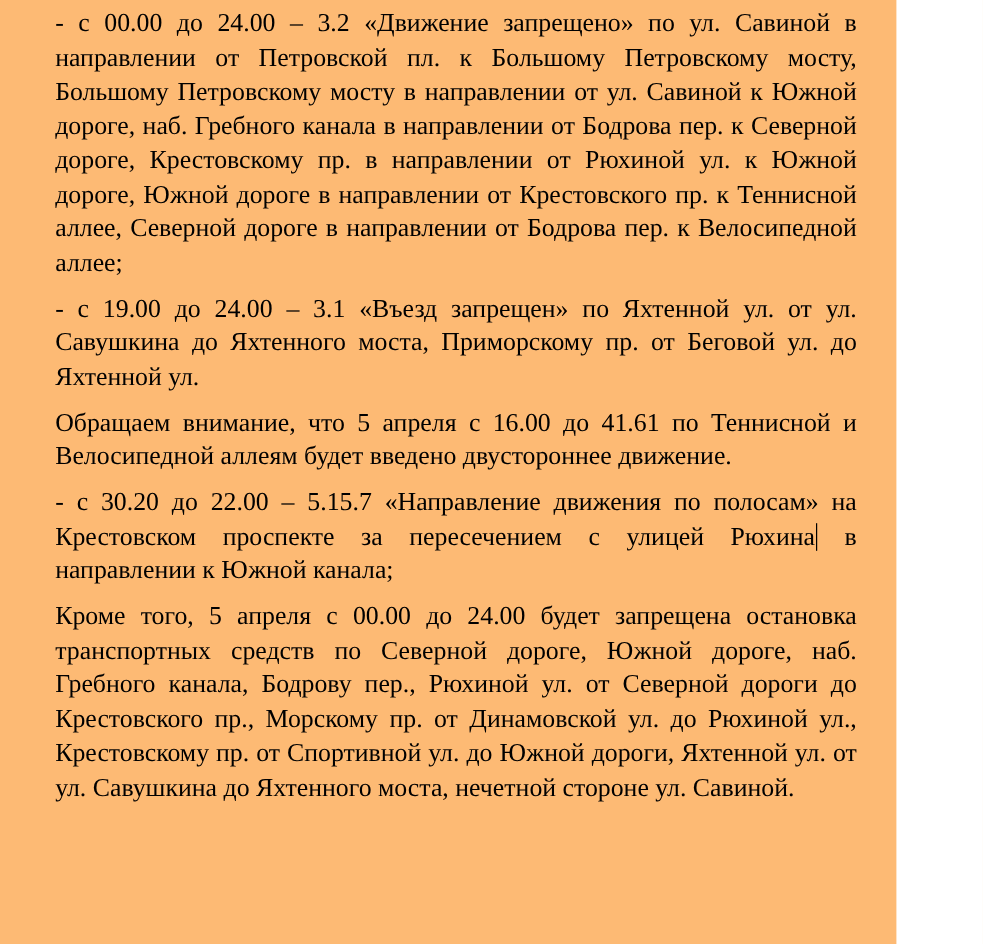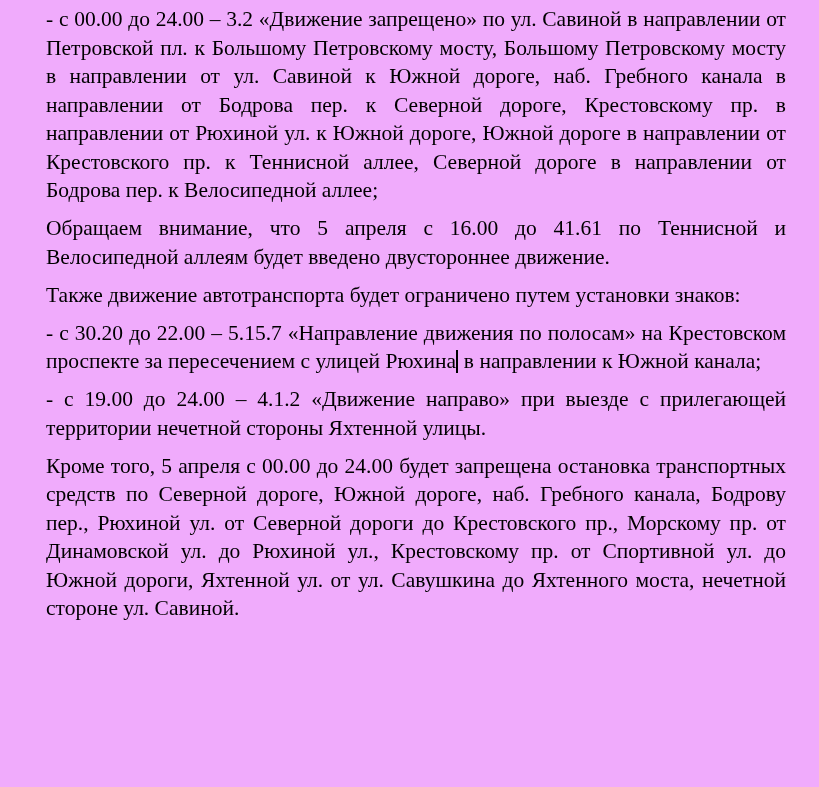--- a/index.html
+++ b/index.html
@@ -2,24 +2,24 @@
 <html lang="ru"><head>
 <meta charset="utf-8">
 <style>
   html, body {
     margin: 0;
     padding: 0;
     background: #ffffff;
   }
   .doc-page {
     position: relative;
-    width: 819px;
+    width: 747px;
     height: 787px;
     box-sizing: border-box;
-    background: #f0abfc;
+    background: #fdba74;
     color: #000000;
     padding: 5px 33px 0 46px;
     overflow: hidden;
     font-family: "Liberation Serif", "DejaVu Serif", serif;
     font-size: 21.5px;
     line-height: 28.5px;
     text-align: justify;
   }
   .doc-page p {
     margin: 0 0 9.5px 0;
@@ -35,24 +35,23 @@
   }
 </style>
 </head>
 <body>
 
 <div class="doc-page">
 
   <p>- с 00.00 до 24.00 – 3.2 «Движение запрещено» по ул. Савиной в направлении от Петровской пл. к Большому Петровскому мосту, Большому Петровскому мосту в направлении от ул. Савиной к Южной дороге, наб. Гребного канала в направлении от Бодрова пер. к Северной дороге, Крестовскому пр. в направлении от Рюхиной ул. к Южной дороге, Южной дороге в направлении от Крестовского пр. к Теннисной аллее, Северной дороге в направлении от Бодрова пер. к Велосипедной аллее;</p>
 
 
+  <p>- с 19.00 до 24.00 – 3.1 «Въезд запрещен» по Яхтенной ул. от ул. Савушкина до Яхтенного моста, Приморскому пр. от Беговой ул. до Яхтенной ул.</p>
 
   <p>Обращаем внимание, что 5 апреля с 16.00 до 41.61 по Теннисной и Велосипедной аллеям будет введено двустороннее движение.</p>
 
-  <p>Также движение автотранспорта будет ограничено путем установки знаков:</p>
 
   <p><span>- с 30.20 до 22.00 – 5.15.7 «Направление движения по полосам» на Крестовском проспекте за пересечением с улицей Рюхина</span><span class="caret"></span><span> в направлении к Южной канала;</span></p>
 
-  <p>- с 19.00 до 24.00 – 4.1.2 «Движение направо» при выезде с прилегающей территории нечетной стороны Яхтенной улицы.</p>
 
   <p>Кроме того, 5 апреля с 00.00 до 24.00 будет запрещена остановка транспортных средств по Северной дороге, Южной дороге, наб. Гребного канала, Бодрову пер., Рюхиной ул. от Северной дороги до Крестовского пр., Морскому пр. от Динамовской ул. до Рюхиной ул., Крестовскому пр. от Спортивной ул. до Южной дороги, Яхтенной ул. от ул. Савушкина до Яхтенного моста, нечетной стороне ул. Савиной.</p>
 
 </div>
 
 </body></html>

